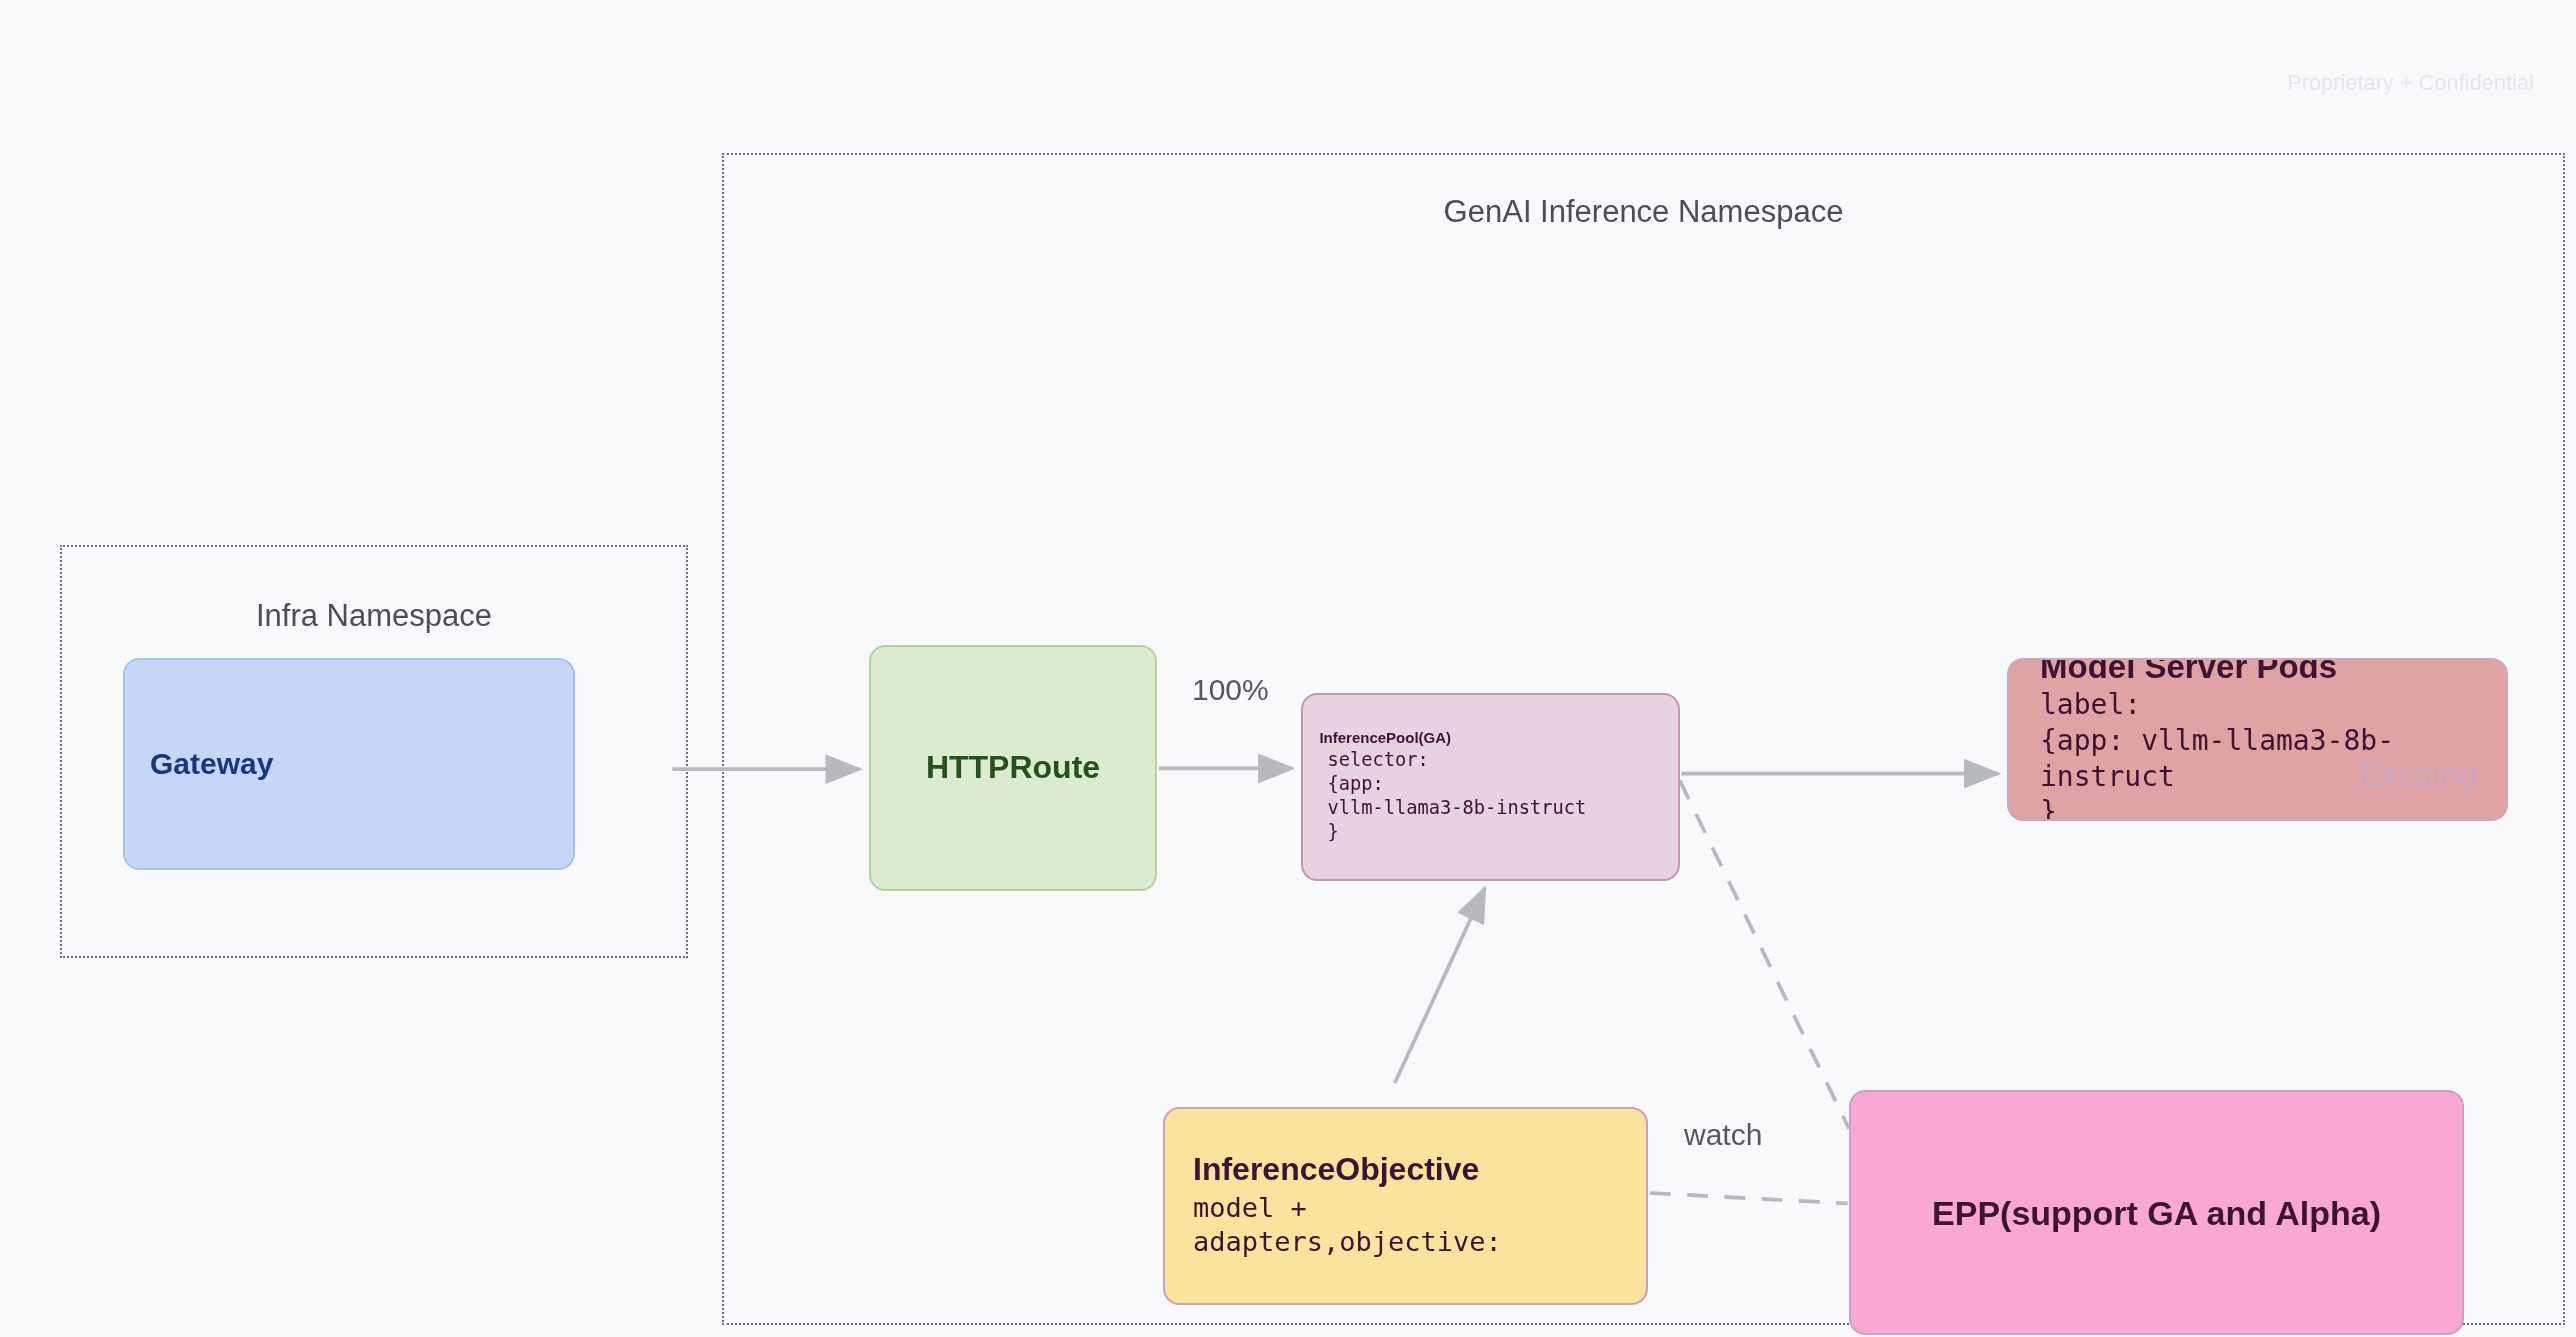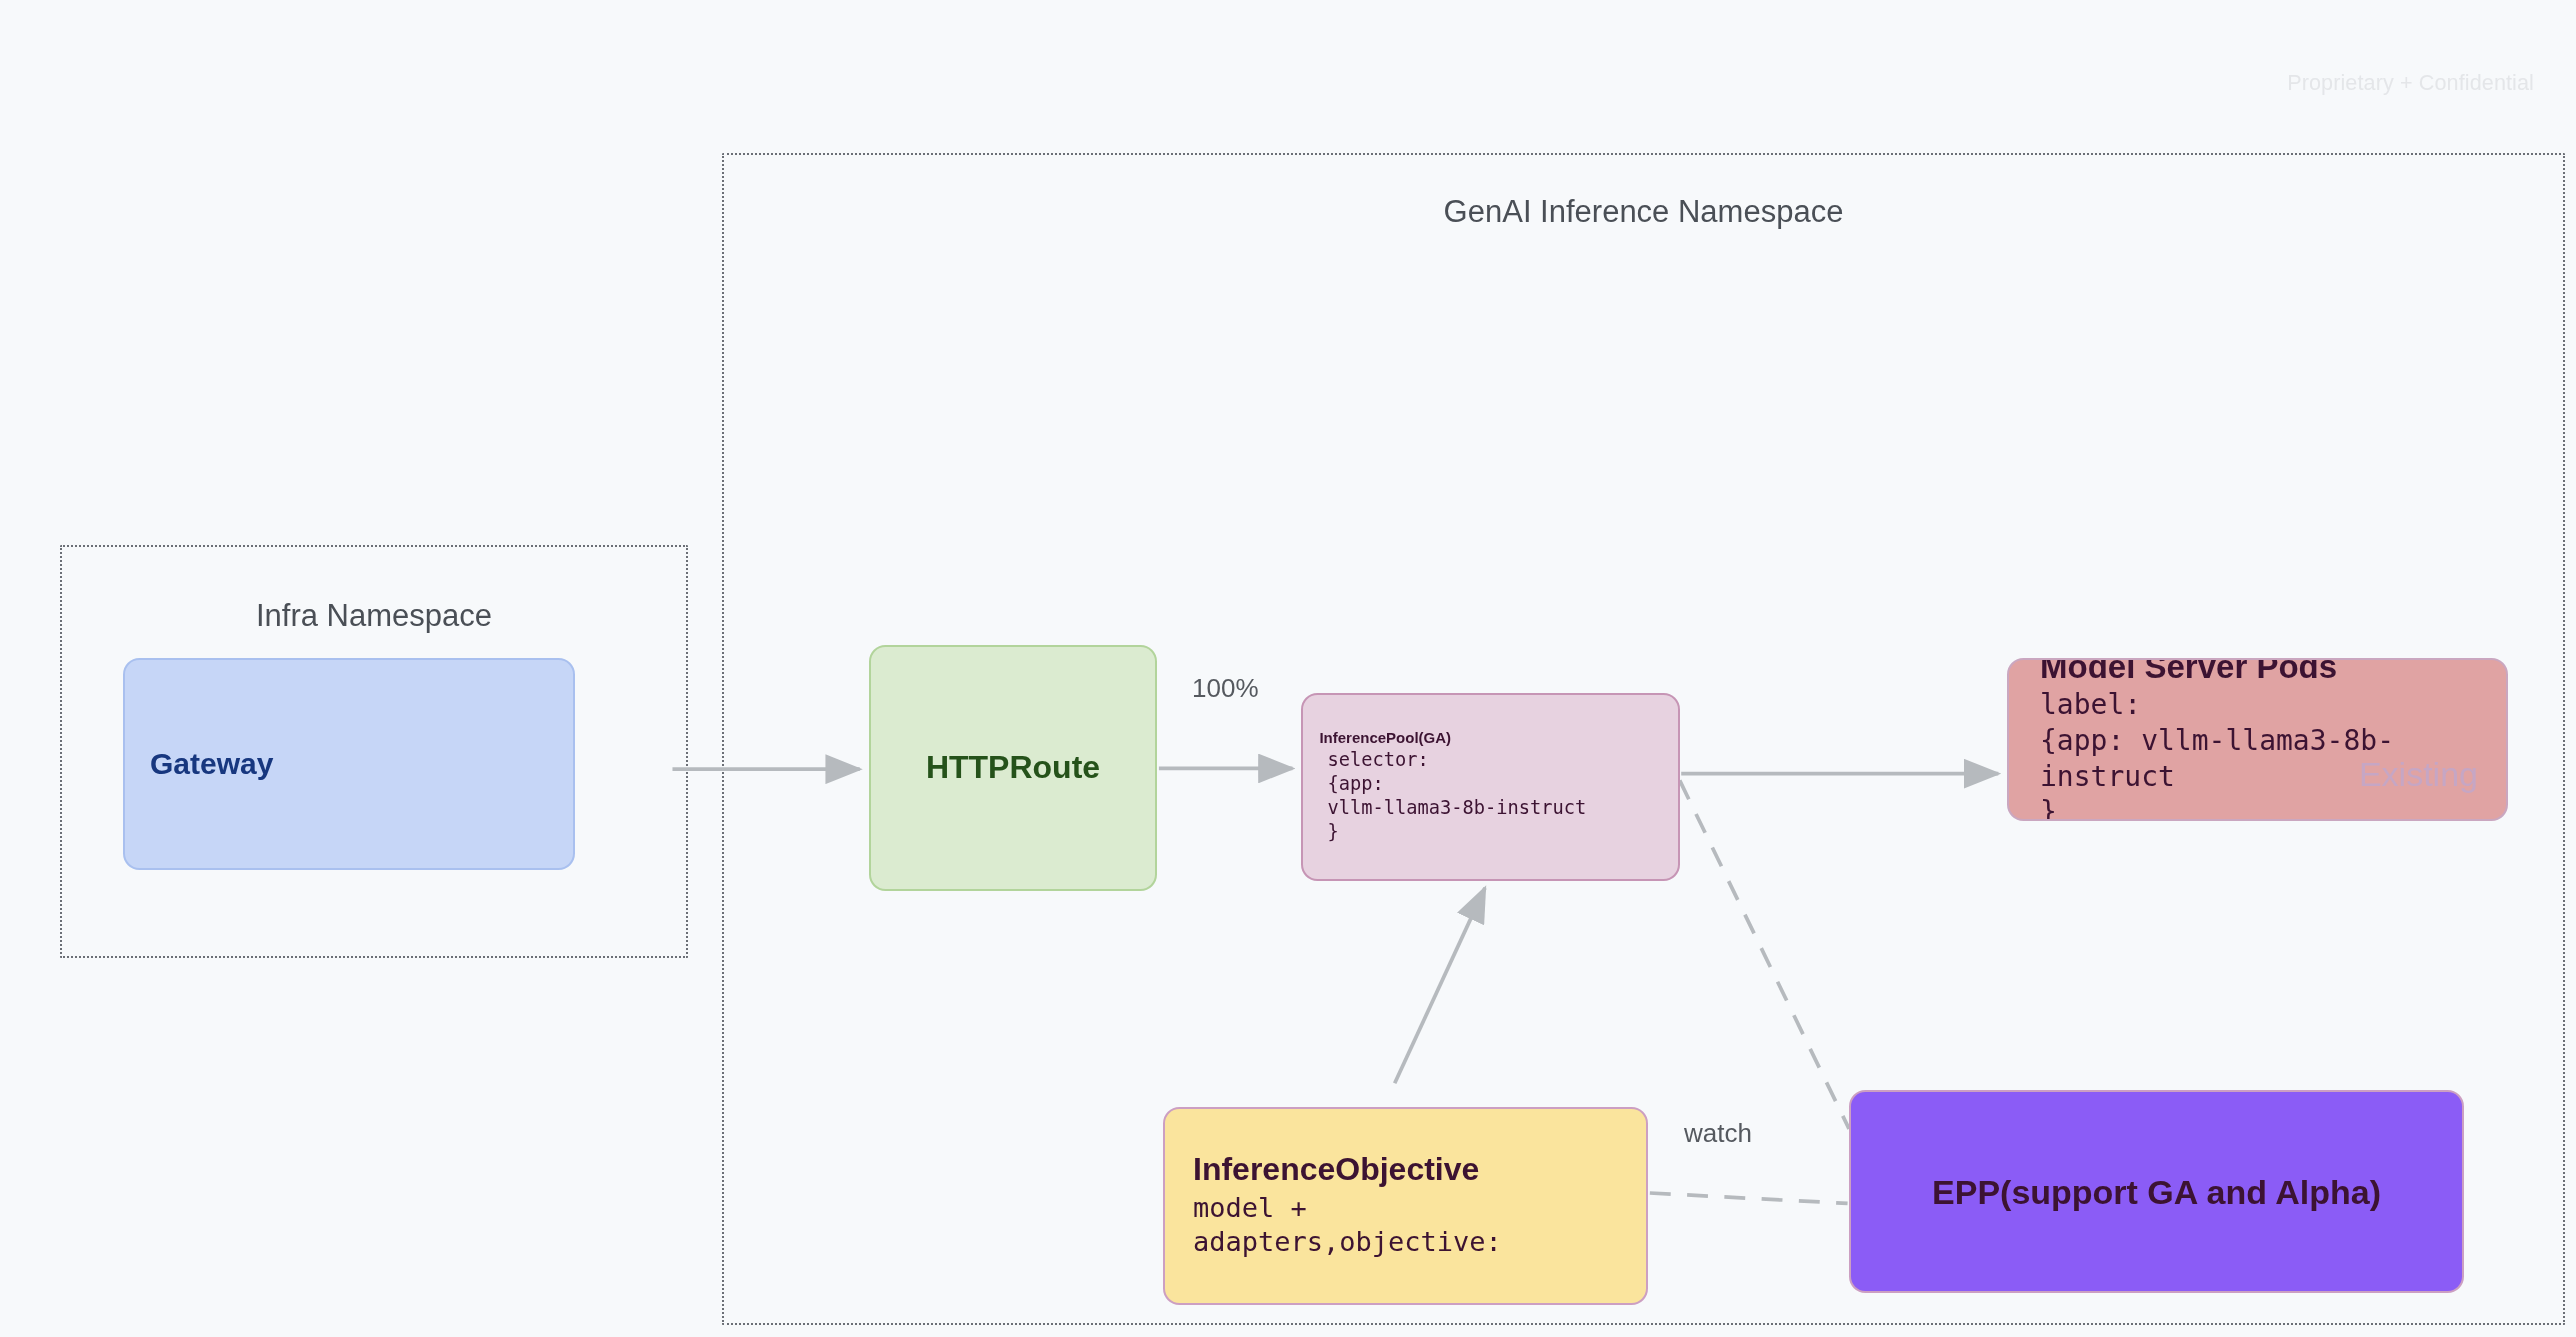--- a/index.html
+++ b/index.html
@@ -114,31 +114,31 @@
     background: #fae49d;
     border: 2.2px solid #cc9fc2;
     margin-top: 17px;
   }
   #inferenceobjective .node-inner { padding: 0 28px; }
   #inferenceobjective .node-title { font-size: 32px; color: #3c1332; margin-bottom: 3px; }
   #inferenceobjective .node-sub { font-size: 27px; color: #3c1332; }
 
   
   #epp {
-    left: 1849px; top: 1090px; width: 615px; height: 203px;
-    background: #8b5cf6;
+    left: 1849px; top: 1090px; width: 615px; height: 245px;
+    background: #f9a8d4;
     border: 2.2px solid #cc9fc2;
   }
   #epp .node-inner { text-align: center; padding: 0 13.4px; }
   #epp .node-title { font-size: 34px; color: #3c1332; }
 
   
   .edge-label {
     position: absolute;
-    font-size: 26px;
+    font-size: 30px;
     color: #55595f;
     white-space: nowrap;
   }
   #label-100 { left: 1192px; top: 673px; }
   #label-watch { left: 1684px; top: 1118px; }
 
   svg.edges {
     position: absolute;
     left: 0; top: 0;
     width: 2576px; height: 1337px;

